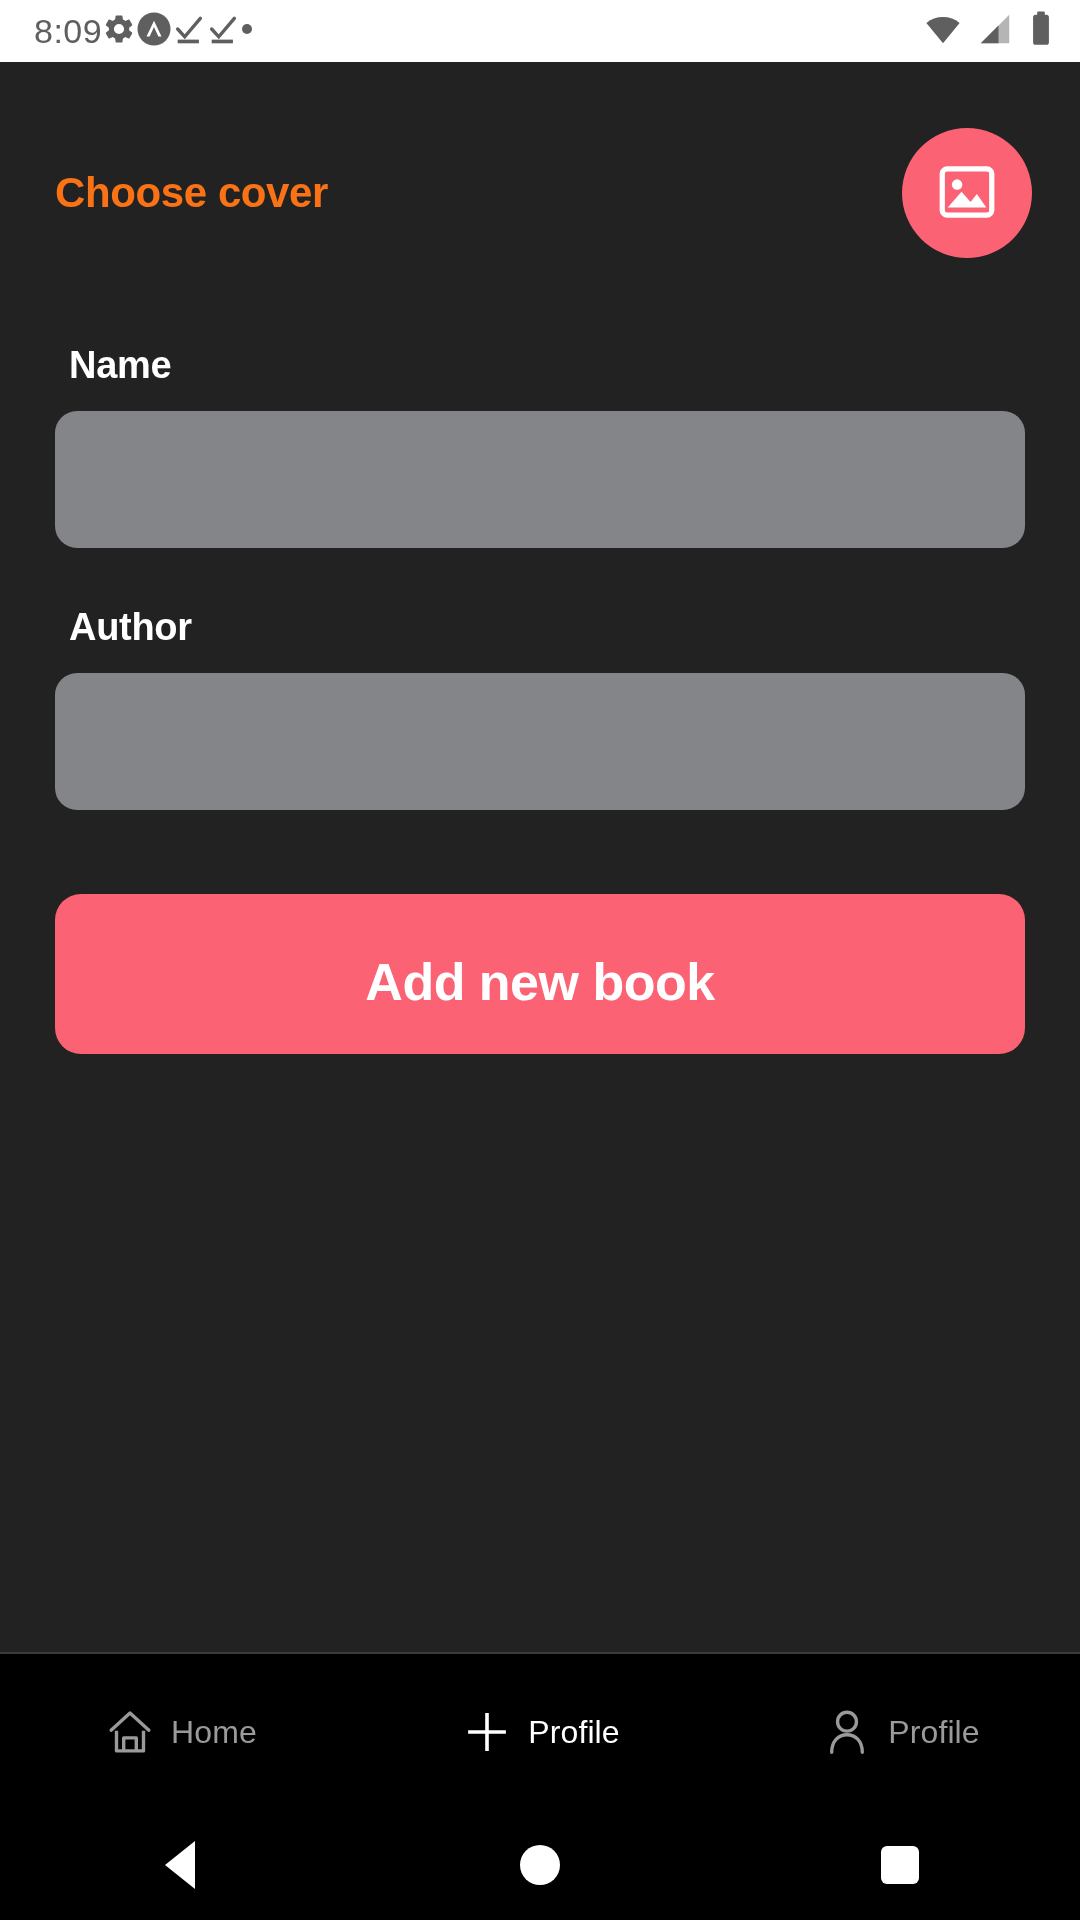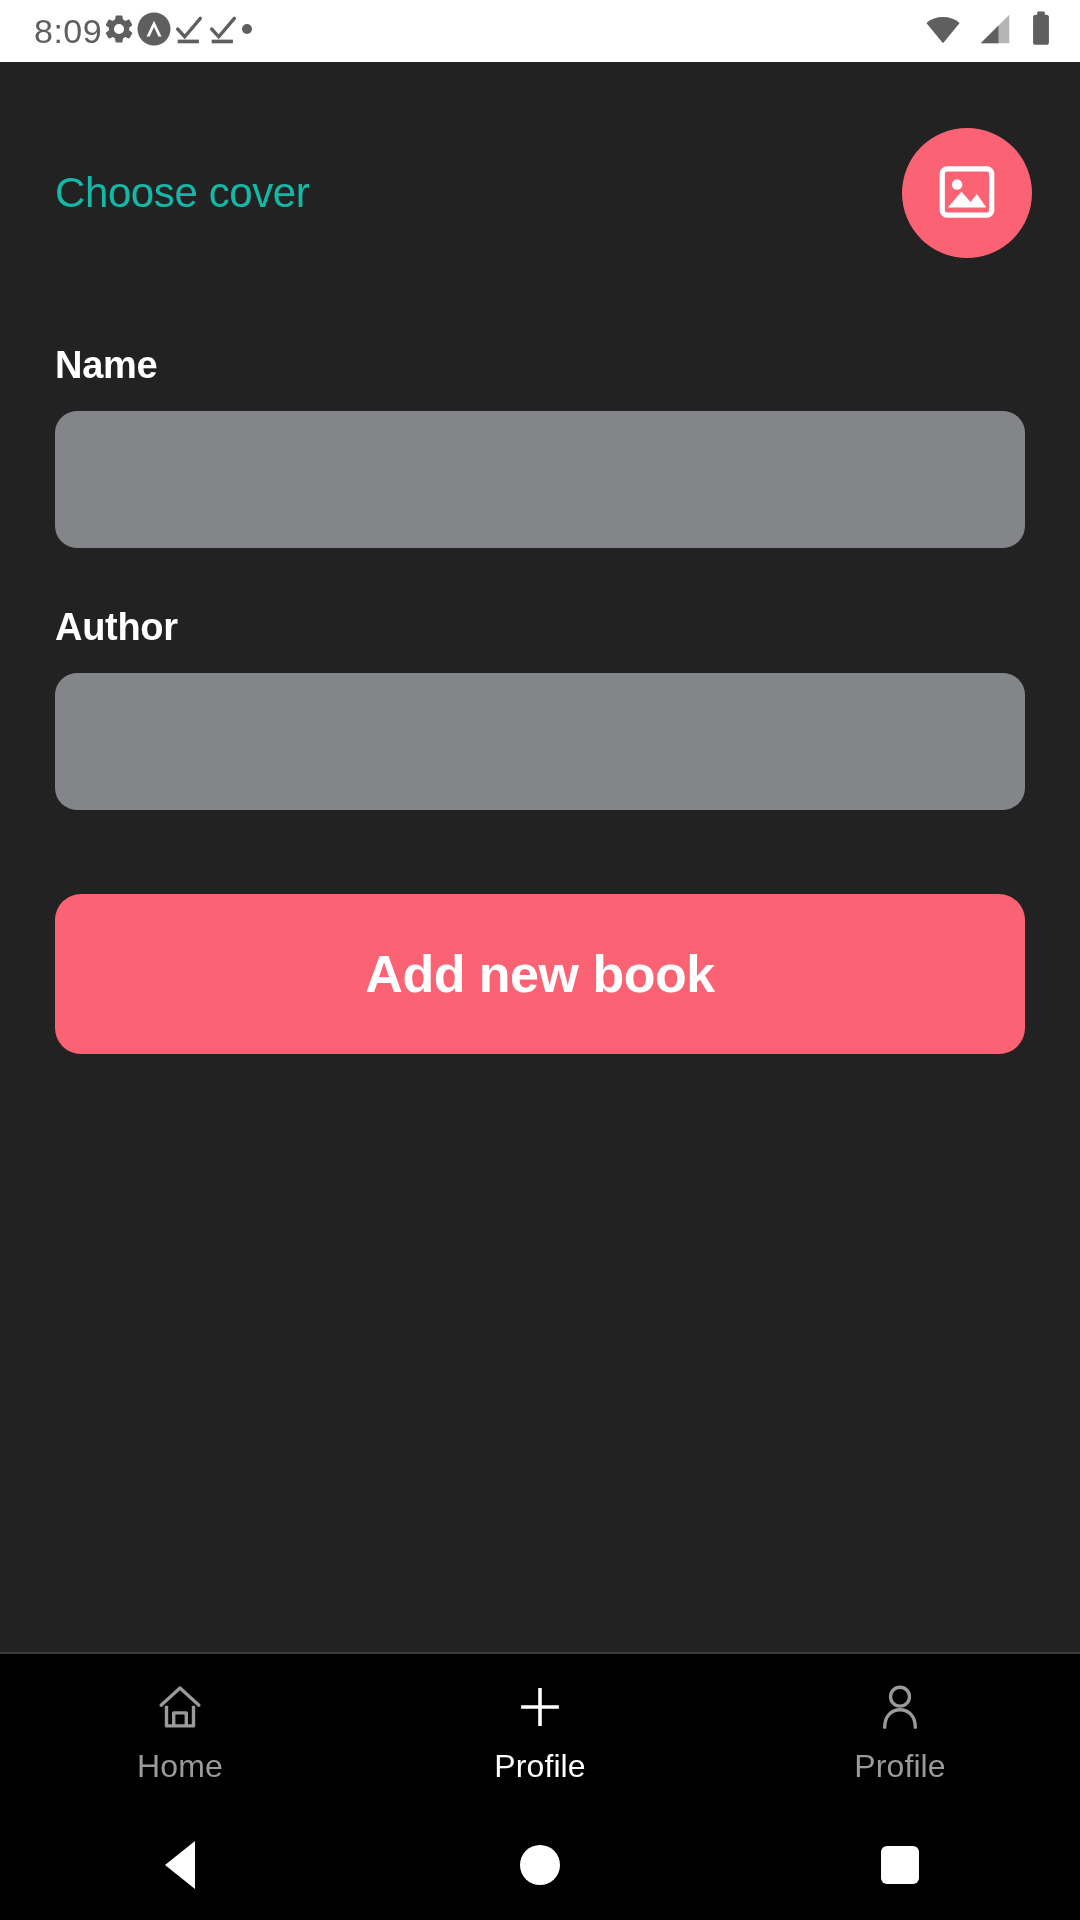--- a/index.html
+++ b/index.html
@@ -62,22 +62,22 @@
   
   .cover-row {
     height:240px;
     display:flex;
     align-items:center;
     justify-content:space-between;
     padding-top:22px;
   }
   .cover-title {
     font-size:42px;
-    font-weight:normal;
-    color:#14b8a6;
+    font-weight:bold;
+    color:#f97316;
     letter-spacing:-0.4px;
   }
   .cover-btn {
     width:130px;
     height:130px;
     border-radius:50%;
     background:#fb6374;
     display:flex;
     align-items:center;
     justify-content:center;
@@ -87,20 +87,21 @@
     padding:0;
   }
 
   
   .field-label {
     font-size:38px;
     font-weight:bold;
     color:#ffffff;
     letter-spacing:-0.3px;
     display:block;
+    margin-left:14px;
   }
   .field-group { margin-top:0; }
   .field-group.name   { margin-top:42px; }
   .field-group.author { margin-top:58px; }
   .field-group.desc   { margin-top:58px; }
 
   .field-input {
     display:block;
     width:100%;
     background:#848589;
@@ -128,36 +129,35 @@
     border:none;
     border-radius:26px;
     color:#ffffff;
     font-family:"Liberation Sans", sans-serif;
     font-size:52px;
     font-weight:bold;
     letter-spacing:-0.5px;
     cursor:pointer;
     text-align:center;
     line-height:160px;
-    padding:0;
+    padding:8px;
   }
 
   
   .tab-bar {
     flex:0 0 158px;
     height:158px;
     background:#000000;
     display:flex;
     align-items:center;
     border-top:2px solid #3a3a3a;
   }
   .tab-item {
     flex:1 1 0;
     display:flex;
-    flex-direction:column;
     align-items:center;
     justify-content:center;
     gap:14px;
     cursor:pointer;
     background:none;
     border:none;
     height:100%;
     padding:0;
   }
   .tab-icon { display:block; height:54px; }

